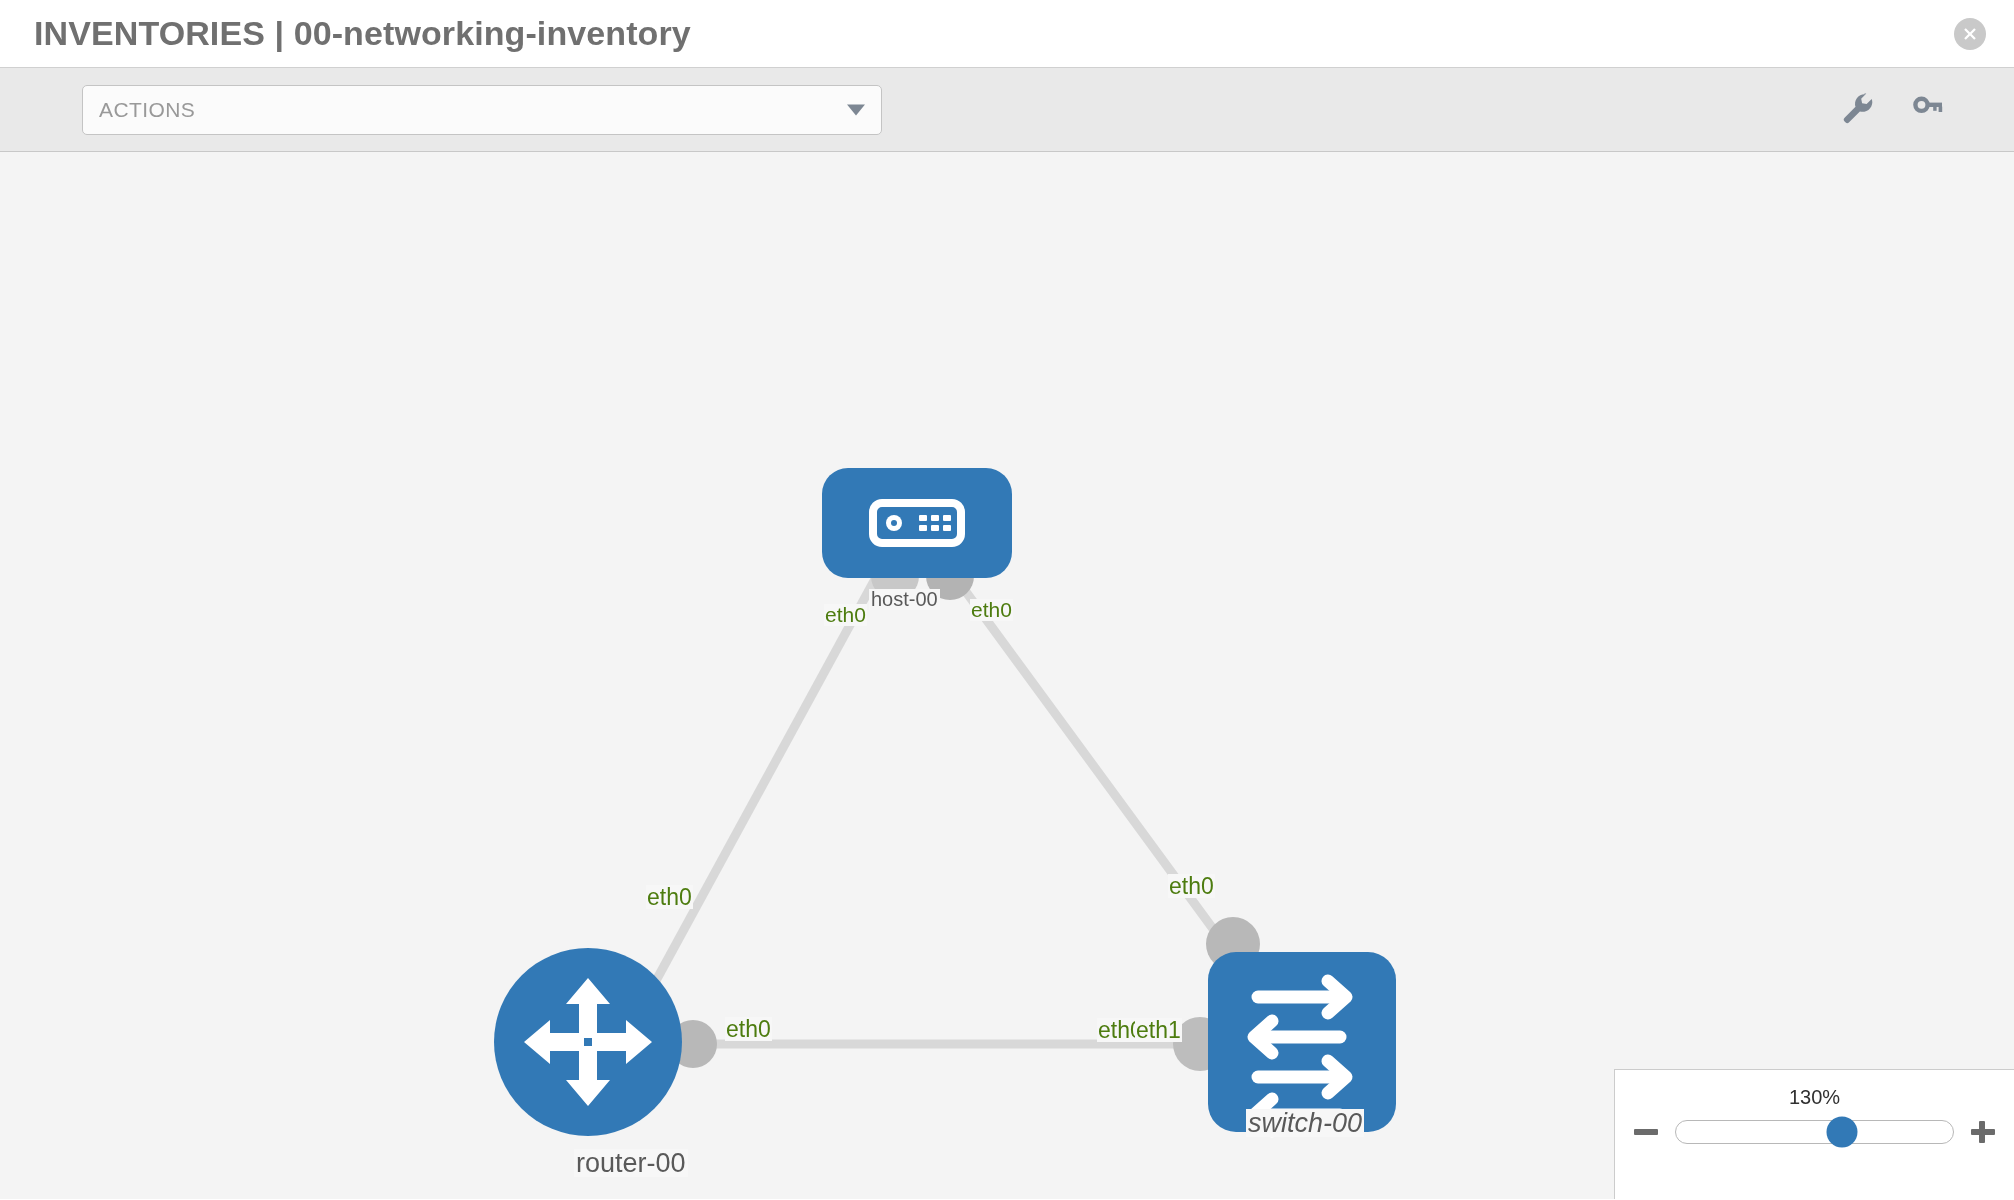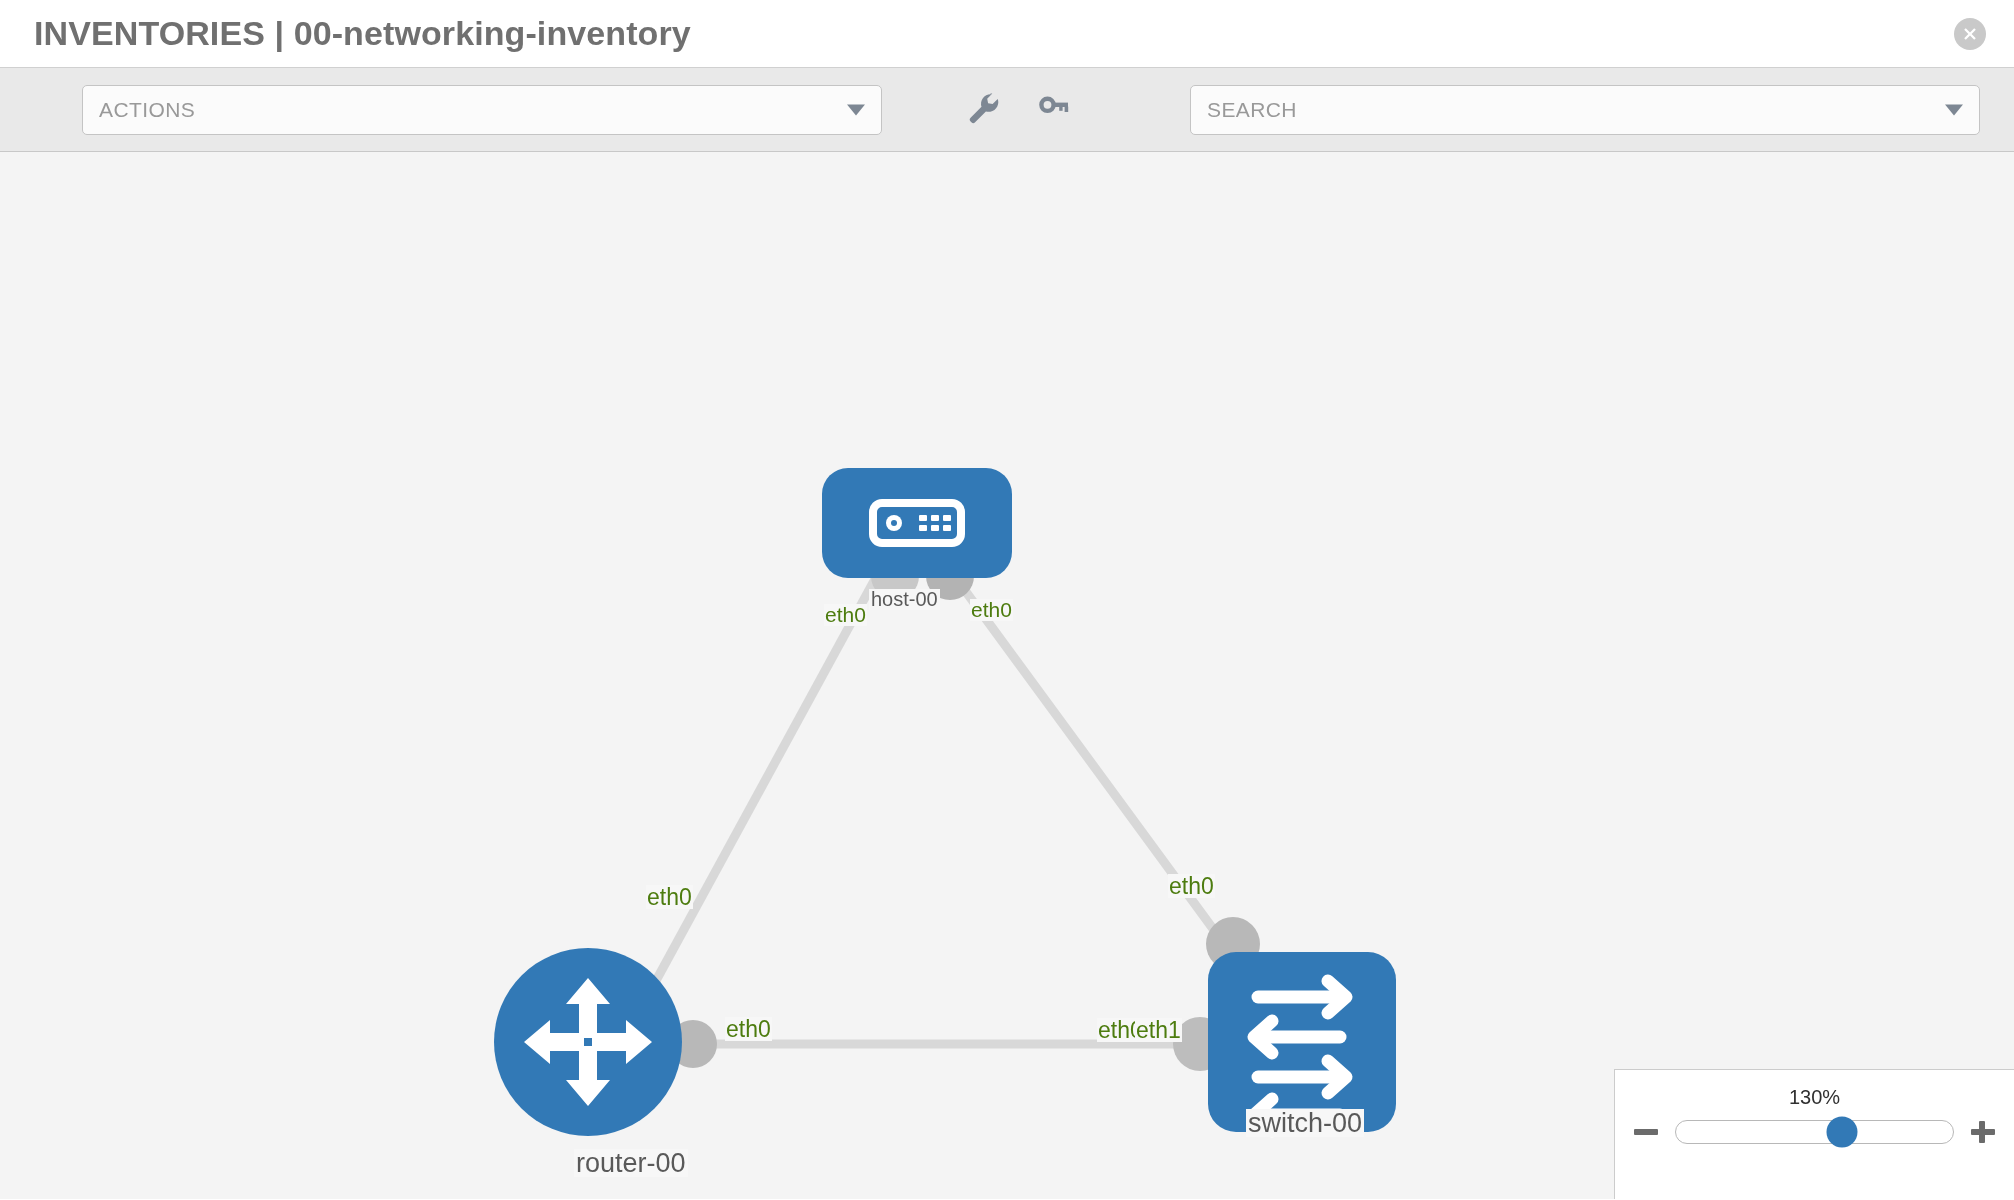--- a/index.html
+++ b/index.html
@@ -227,24 +227,20 @@
         <g fill="#7d8793">
           <path d="M11.5 5.5 a8.3 8.3 0 1 0 0 16.6 a8.3 8.3 0 0 0 0 -16.6 z m0 4.4 a3.9 3.9 0 1 1 0 7.8 a3.9 3.9 0 0 1 0 -7.8 z"></path>
           <rect x="17.6" y="11.6" width="14.4" height="4.4"></rect>
           <rect x="28.6" y="15.6" width="3.6" height="5.4"></rect>
           <rect x="23.2" y="15.6" width="3.4" height="4.2"></rect>
         </g>
       </svg>
     </span>
   </div>
 
-  <div class="select-box search-select">
-    <span class="select-label">SEARCH</span>
-    <span class="caret"></span>
-  </div>
 </div>
 
 <div class="canvas">
 
   <svg class="topology-svg" viewBox="0 0 2014 1047" preserveAspectRatio="none">
 
     <g>
       <line x1="880" y1="418" x2="640" y2="858" stroke="#d8d8d8" stroke-width="9"></line>
     </g>
     <g>
@@ -305,21 +301,21 @@
         <polyline points="1328,909 1346,925 1328,941"></polyline>
 
         <line x1="1340" y1="963" x2="1255" y2="963"></line>
         <polyline points="1272,947 1254,963 1272,979"></polyline>
       </g>
     </g>
   </svg>
 
   <div class="node-label" style="left:869px; top:437px; font-size:20px;">host-00</div>
   <div class="node-label" style="left:530px; top:997px;margin-left:44px;">router-00</div>
-  <div class="node-label" style="left:1246px; top:957px;">switch-00</div>
+  <div class="node-label" style="left:1246px; top:957px;font-style:italic;">switch-00</div>
 
   <div class="edge-label" style="left:824px; top:452px; font-size:21px;">eth0</div>
   <div class="edge-label" style="left:970px; top:447px; font-size:21px;">eth0</div>
 
   <div class="edge-label" style="left:646px; top:733px; font-size:23px;">eth0</div>
   <div class="edge-label" style="left:1168px; top:722px; font-size:23px;">eth0</div>
 
   <div class="edge-label" style="left:725px; top:865px; font-size:23px;">eth0</div>
 
   <div class="edge-label" style="left:1097px; top:866px; font-size:23px;">eth0</div>

